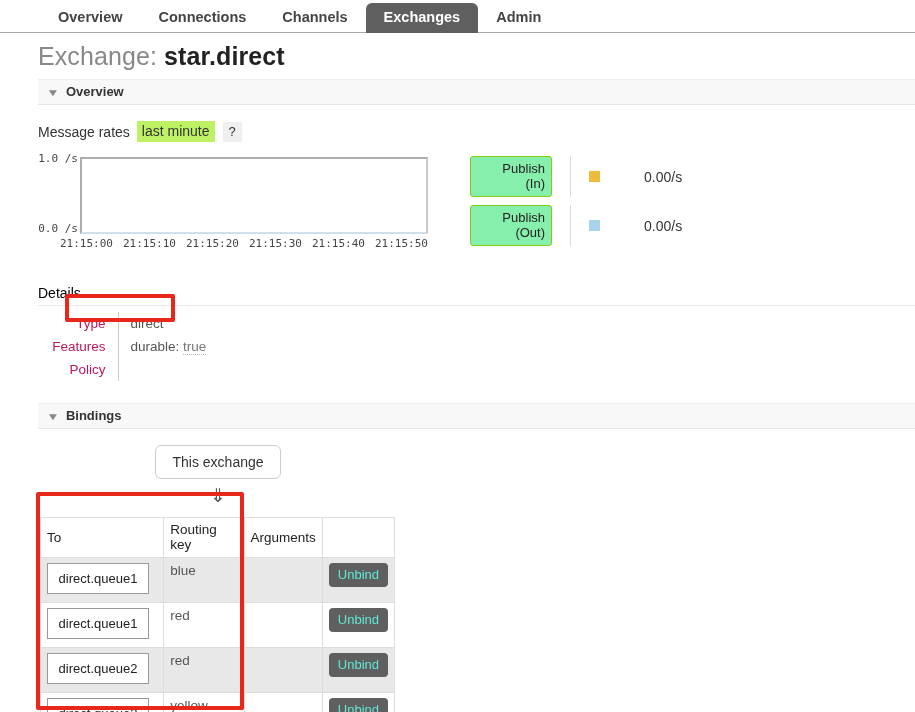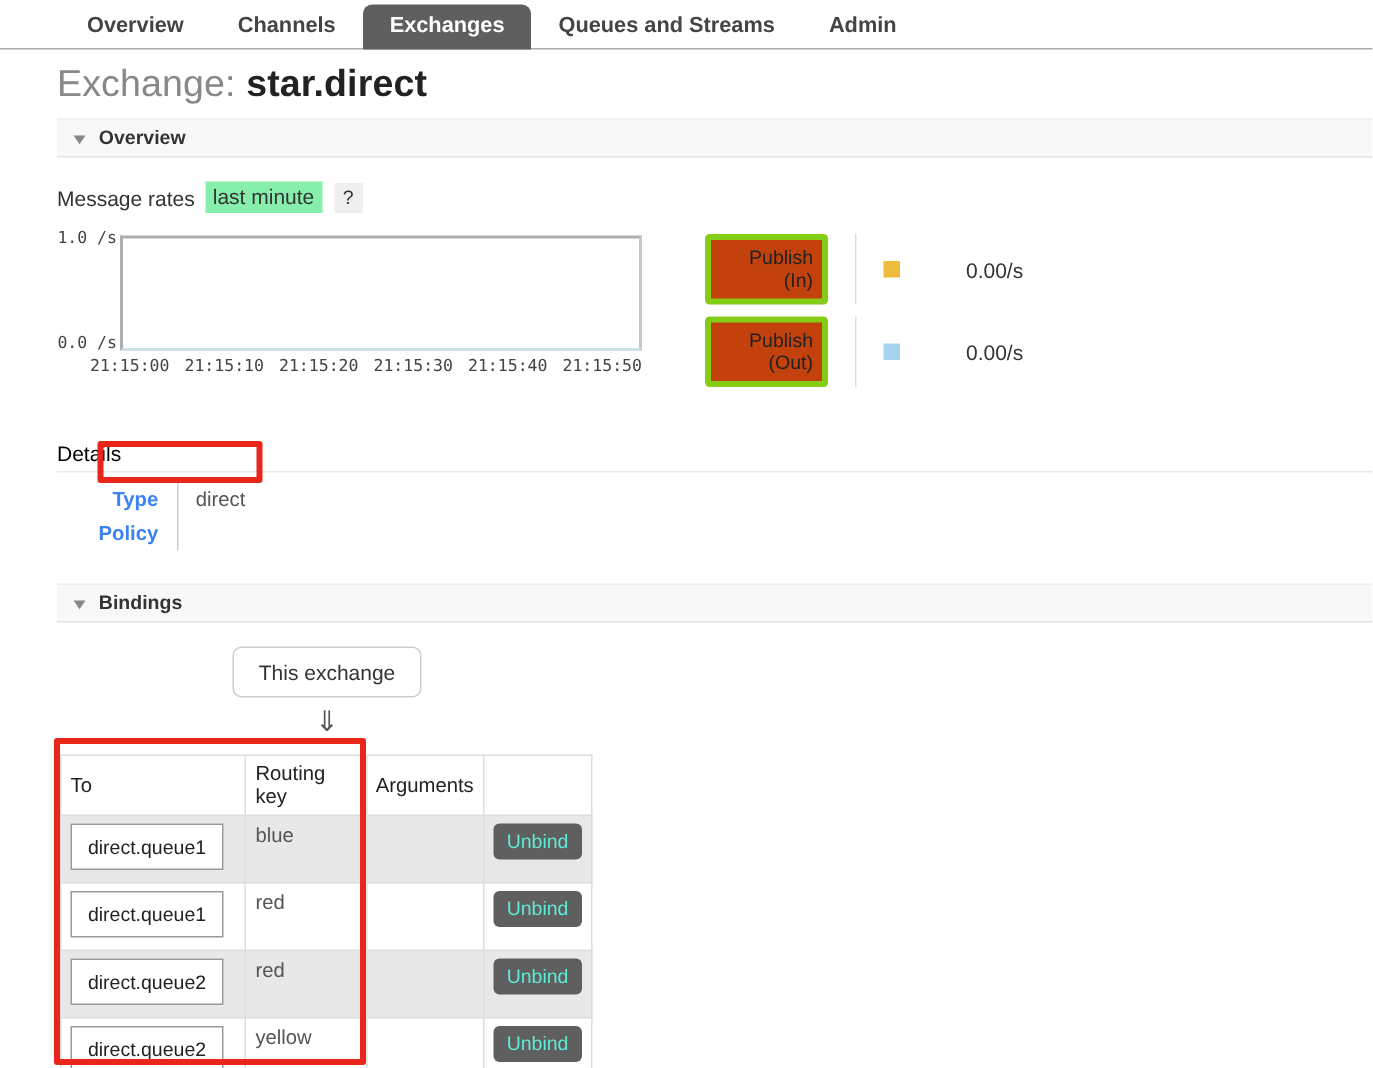--- a/index.html
+++ b/index.html
@@ -73,21 +73,21 @@
 
   
   #rates-head {
     margin: 16px 12px 0 38px;
     font-size: 14px;
     color: #333;
     display: flex; align-items: center; gap: 0;
   }
   #rates-head .lbl { margin-right: 7px; }
   #rates-head .pill {
-    background: #86efac;
+    background: #bef264;
     padding: 2px 5px 3px 5px;
     font-size: 14px;
     color: #333;
     cursor: pointer;
   }
   #rates-head .qm {
     background: #efefef;
     padding: 2px 6px 3px 6px;
     font-size: 13px;
     margin-left: 8px;
@@ -132,22 +132,22 @@
     font-size: 11px;
     color: #444;
   }
   #x-labels span { width: 63px; text-align: left; }
 
   
   #legend { margin-left: 32px; padding-top: 4px; }
   .leg-row { display: flex; align-items: stretch; margin-bottom: 8px; }
   .pub-btn {
     width: 82px;
-    background: #c2410c;
-    border: 4px solid #84cc16;
+    background: #86efac;
+    border: 1px solid #84cc16;
     border-radius: 3px;
     font-size: 13px;
     color: #222;
     text-align: right;
     padding: 4px 6px 5px 6px;
     line-height: 15px;
     cursor: pointer;
   }
   .leg-sep { width: 1px; background: #ddd; margin: 0 18px; }
   .leg-val { display: flex; align-items: center; font-size: 14px; color: #333; gap: 36px; }
@@ -169,22 +169,21 @@
   }
   #details-table td {
     font-size: 13.5px;
     padding: 4px 0;
     vertical-align: top;
   }
   #details-table td.k {
     text-align: right;
     width: 80px;
     padding-right: 12px;
-    color: #3b82f6;
-    font-weight: bold;
+    color: #be185d;
   }
   #details-table td.v {
     border-left: 1px solid #ccc;
     padding-left: 12px;
     width: 240px;
     color: #555;
   }
   .dotted { border-bottom: 1px dotted #bbb; color:#777; }
 
   
@@ -268,23 +267,23 @@
   .col-rk { width: 82px; }
   .col-ar { width: 76px; }
   .col-ac { width: 70px; }
 </style>
 </head>
 <body>
 
 <div id="topnav">
   <ul>
     <li><span>Overview</span></li>
+    <li><span>Connections</span></li>
     <li><span>Channels</span></li>
     <li class="active"><span>Exchanges</span></li>
-    <li><span>Queues and Streams</span></li>
     <li><span>Admin</span></li>
   </ul>
 </div>
 
 <div id="page-title">
   <span>Exchange: </span><span class="obj">star.direct</span>
 </div>
 
 <div class="section-head">
   <span class="tri">▼</span><span>Overview</span>
@@ -337,20 +336,24 @@
     </div>
   </div>
 </div>
 
 <div id="details-label">Details</div>
 <table id="details-table">
   <tbody>
       <tr>
     <td class="k">Type</td>
     <td class="v">direct</td>
+  </tr>
+  <tr>
+    <td class="k">Features</td>
+    <td class="v"><span>durable: </span><span class="dotted">true</span></td>
   </tr>
   <tr>
     <td class="k">Policy</td>
     <td class="v"></td>
   </tr>
 </tbody>
   </table>
 
 <div class="section-head" style="margin-top:22px">
   <span class="tri">▼</span><span>Bindings</span>

